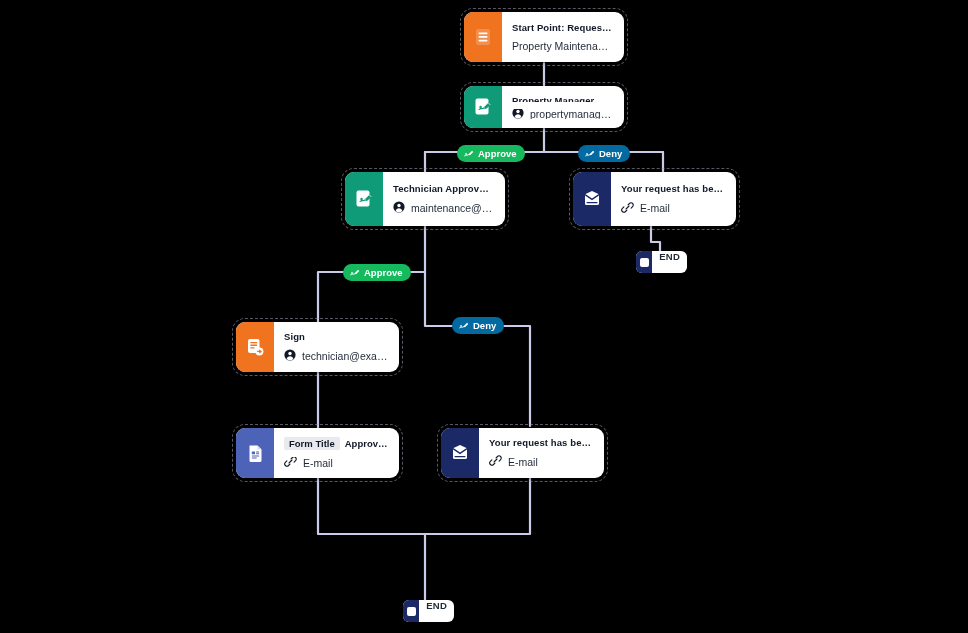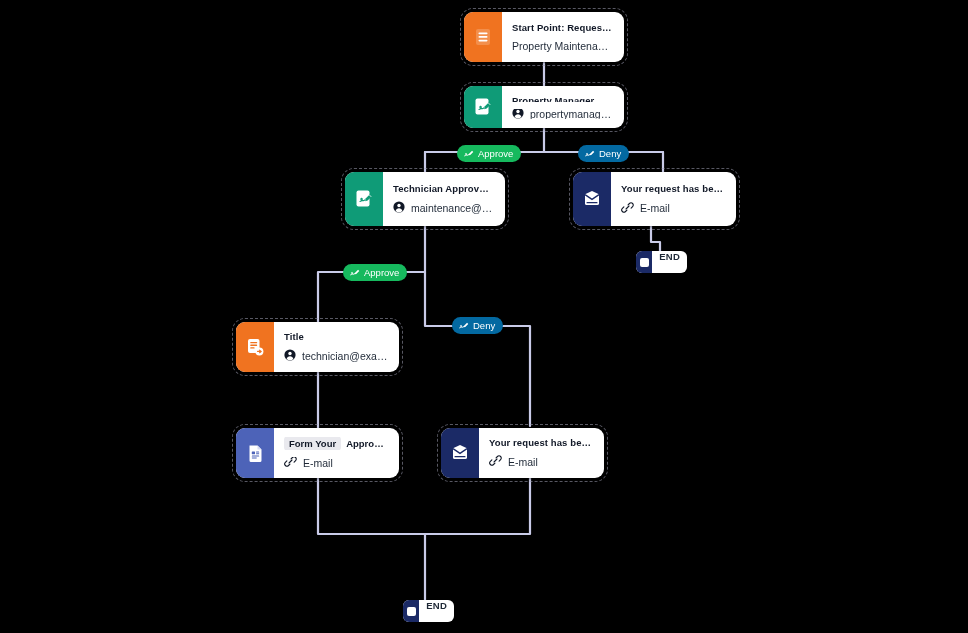--- a/index.html
+++ b/index.html
@@ -110,20 +110,21 @@
     display: flex;
     align-items: center;
     gap: 4px;
     height: 17px;
     padding: 0 8px 0 6px;
     border-radius: 9px;
     font-size: 9.5px;
     color: #ffffff;
     z-index: 8;
     white-space: nowrap;
+    font-weight: bold;
   }
   .badge.approve { background: #16b95e; }
   .badge.deny    { background: #0369a1; text-align: right; }
   .badge svg { display: block; }
 
   
   .endnode {
     position: absolute;
     display: flex;
     align-items: flex-start;
@@ -281,21 +282,21 @@
       <svg width="20" height="20" viewBox="0 0 20 20" fill="none">
         <rect x="3" y="2" width="11.5" height="14" rx="2" fill="#ffffff"></rect>
         <rect x="5.2" y="5" width="7" height="1.3" rx="0.6" fill="#f07320"></rect>
         <rect x="5.2" y="7.6" width="7" height="1.3" rx="0.6" fill="#f07320"></rect>
         <rect x="5.2" y="10.2" width="4.4" height="1.3" rx="0.6" fill="#f07320"></rect>
         <circle cx="14.4" cy="14.4" r="4" fill="#ffffff"></circle>
         <path d="M12.6 14.4h3.4M14.6 13.1l1.5 1.3-1.5 1.3" stroke="#f07320" stroke-width="1.2" stroke-linecap="round" fill="none"></path>
       </svg>
     </div>
     <div class="node-body">
-      <div class="node-title">Title</div>
+      <div class="node-title">Sign</div>
       <div class="node-sub">
         <span>
           <svg width="12" height="12" viewBox="0 0 12 12">
             <circle cx="6" cy="6" r="5.6" fill="#111827"></circle>
             <circle cx="6" cy="4.5" r="1.7" fill="#ffffff"></circle>
             <path d="M2.6 10c.5-1.9 1.8-2.7 3.4-2.7S8.9 8.1 9.4 10a5.6 5.6 0 0 1-6.8 0z" fill="#ffffff"></path>
           </svg>
         </span>
         <span class="sub-text">technician@example....</span>
       </div>
@@ -309,21 +310,21 @@
         <path d="M11.5 2.5v4h4" fill="#d7dcf2"></path>
         <rect x="5.8" y="8.6" width="3.2" height="2.6" rx="0.5" fill="#4d63b8"></rect>
         <rect x="10" y="8.6" width="3.2" height="1" rx="0.4" fill="#4d63b8"></rect>
         <rect x="10" y="10.3" width="3.2" height="1" rx="0.4" fill="#4d63b8"></rect>
         <rect x="5.8" y="12.6" width="7.4" height="1" rx="0.4" fill="#4d63b8"></rect>
         <rect x="5.8" y="14.4" width="5" height="1" rx="0.4" fill="#4d63b8"></rect>
       </svg>
     </div>
     <div class="node-body">
       <div class="title-row">
-        <span class="chip">Form Your</span>
+        <span class="chip">Form Title</span>
         <span class="val">Approval Report</span>
       </div>
       <div class="node-sub">
         <span>
           <svg width="13" height="13" viewBox="0 0 14 14" fill="none">
             <path d="M5.4 8.6 8.6 5.4" stroke="#111827" stroke-width="1.2" stroke-linecap="round"></path>
             <path d="M7.6 4.2 9.1 2.7a2.4 2.4 0 0 1 3.4 3.4l-1.6 1.6" stroke="#111827" stroke-width="1.2" stroke-linecap="round"></path>
             <path d="M6.4 9.8 4.9 11.3a2.4 2.4 0 0 1-3.4-3.4l1.6-1.6" stroke="#111827" stroke-width="1.2" stroke-linecap="round"></path>
           </svg>
         </span>

